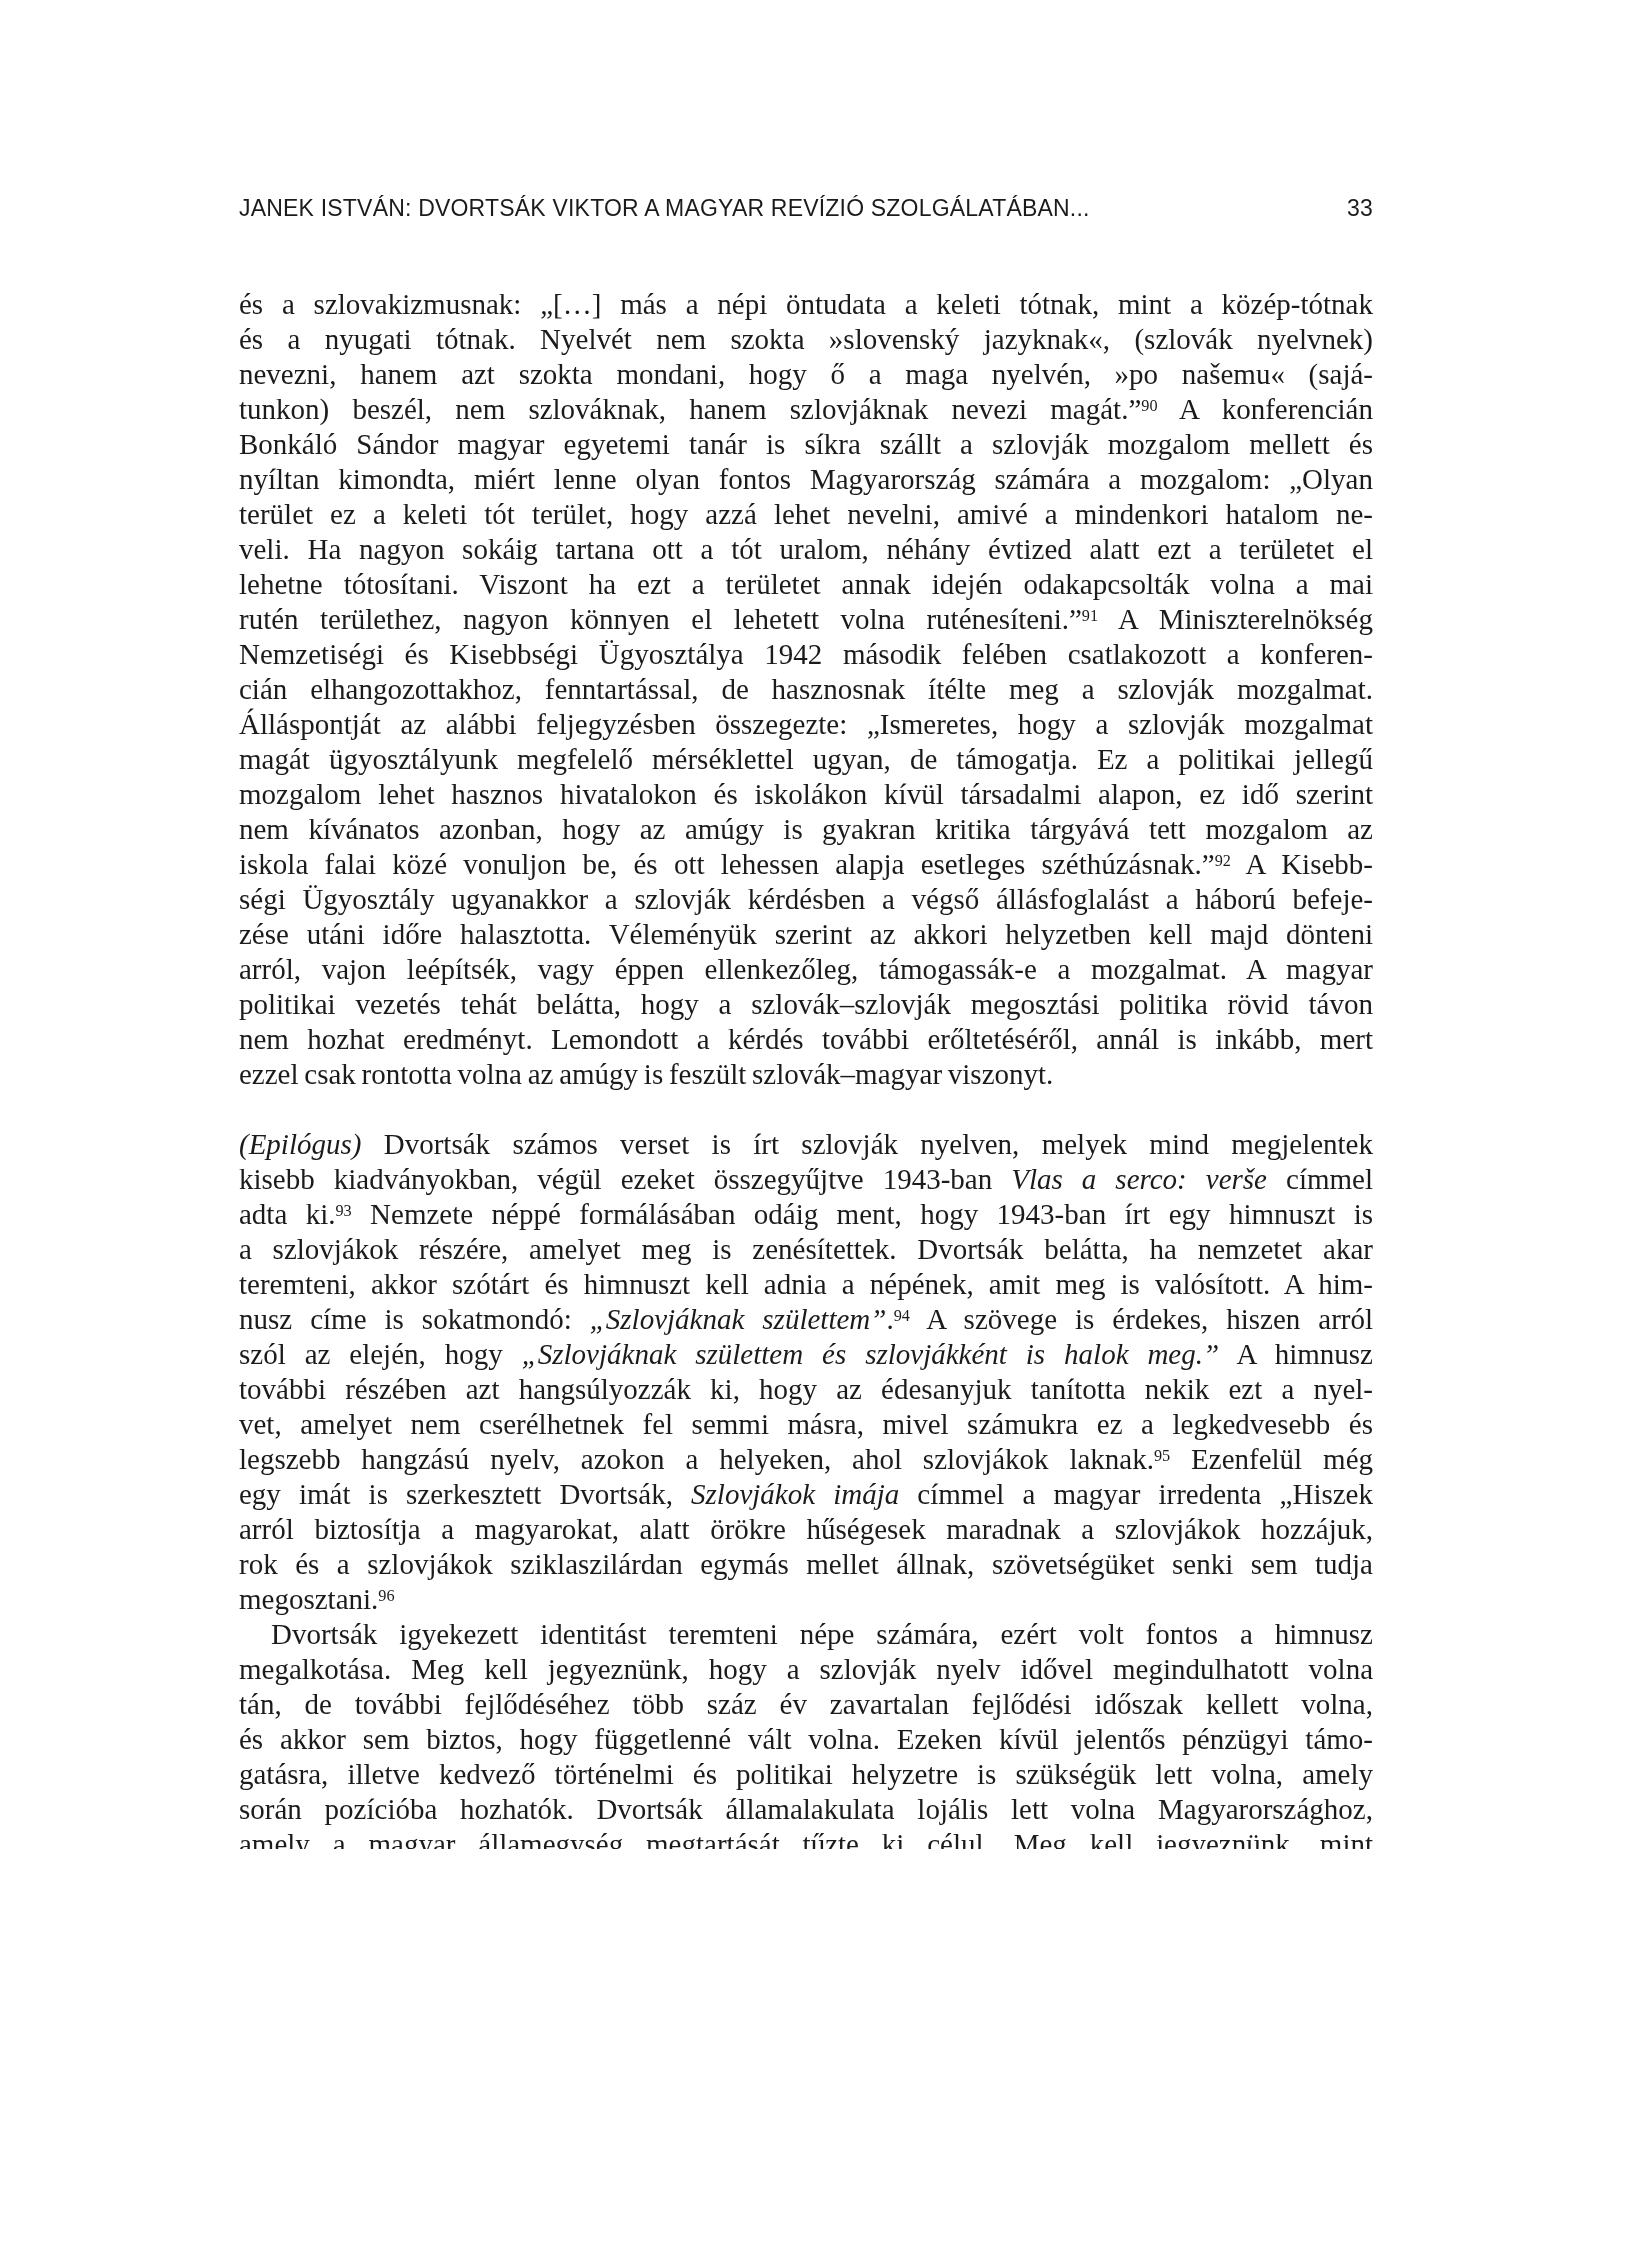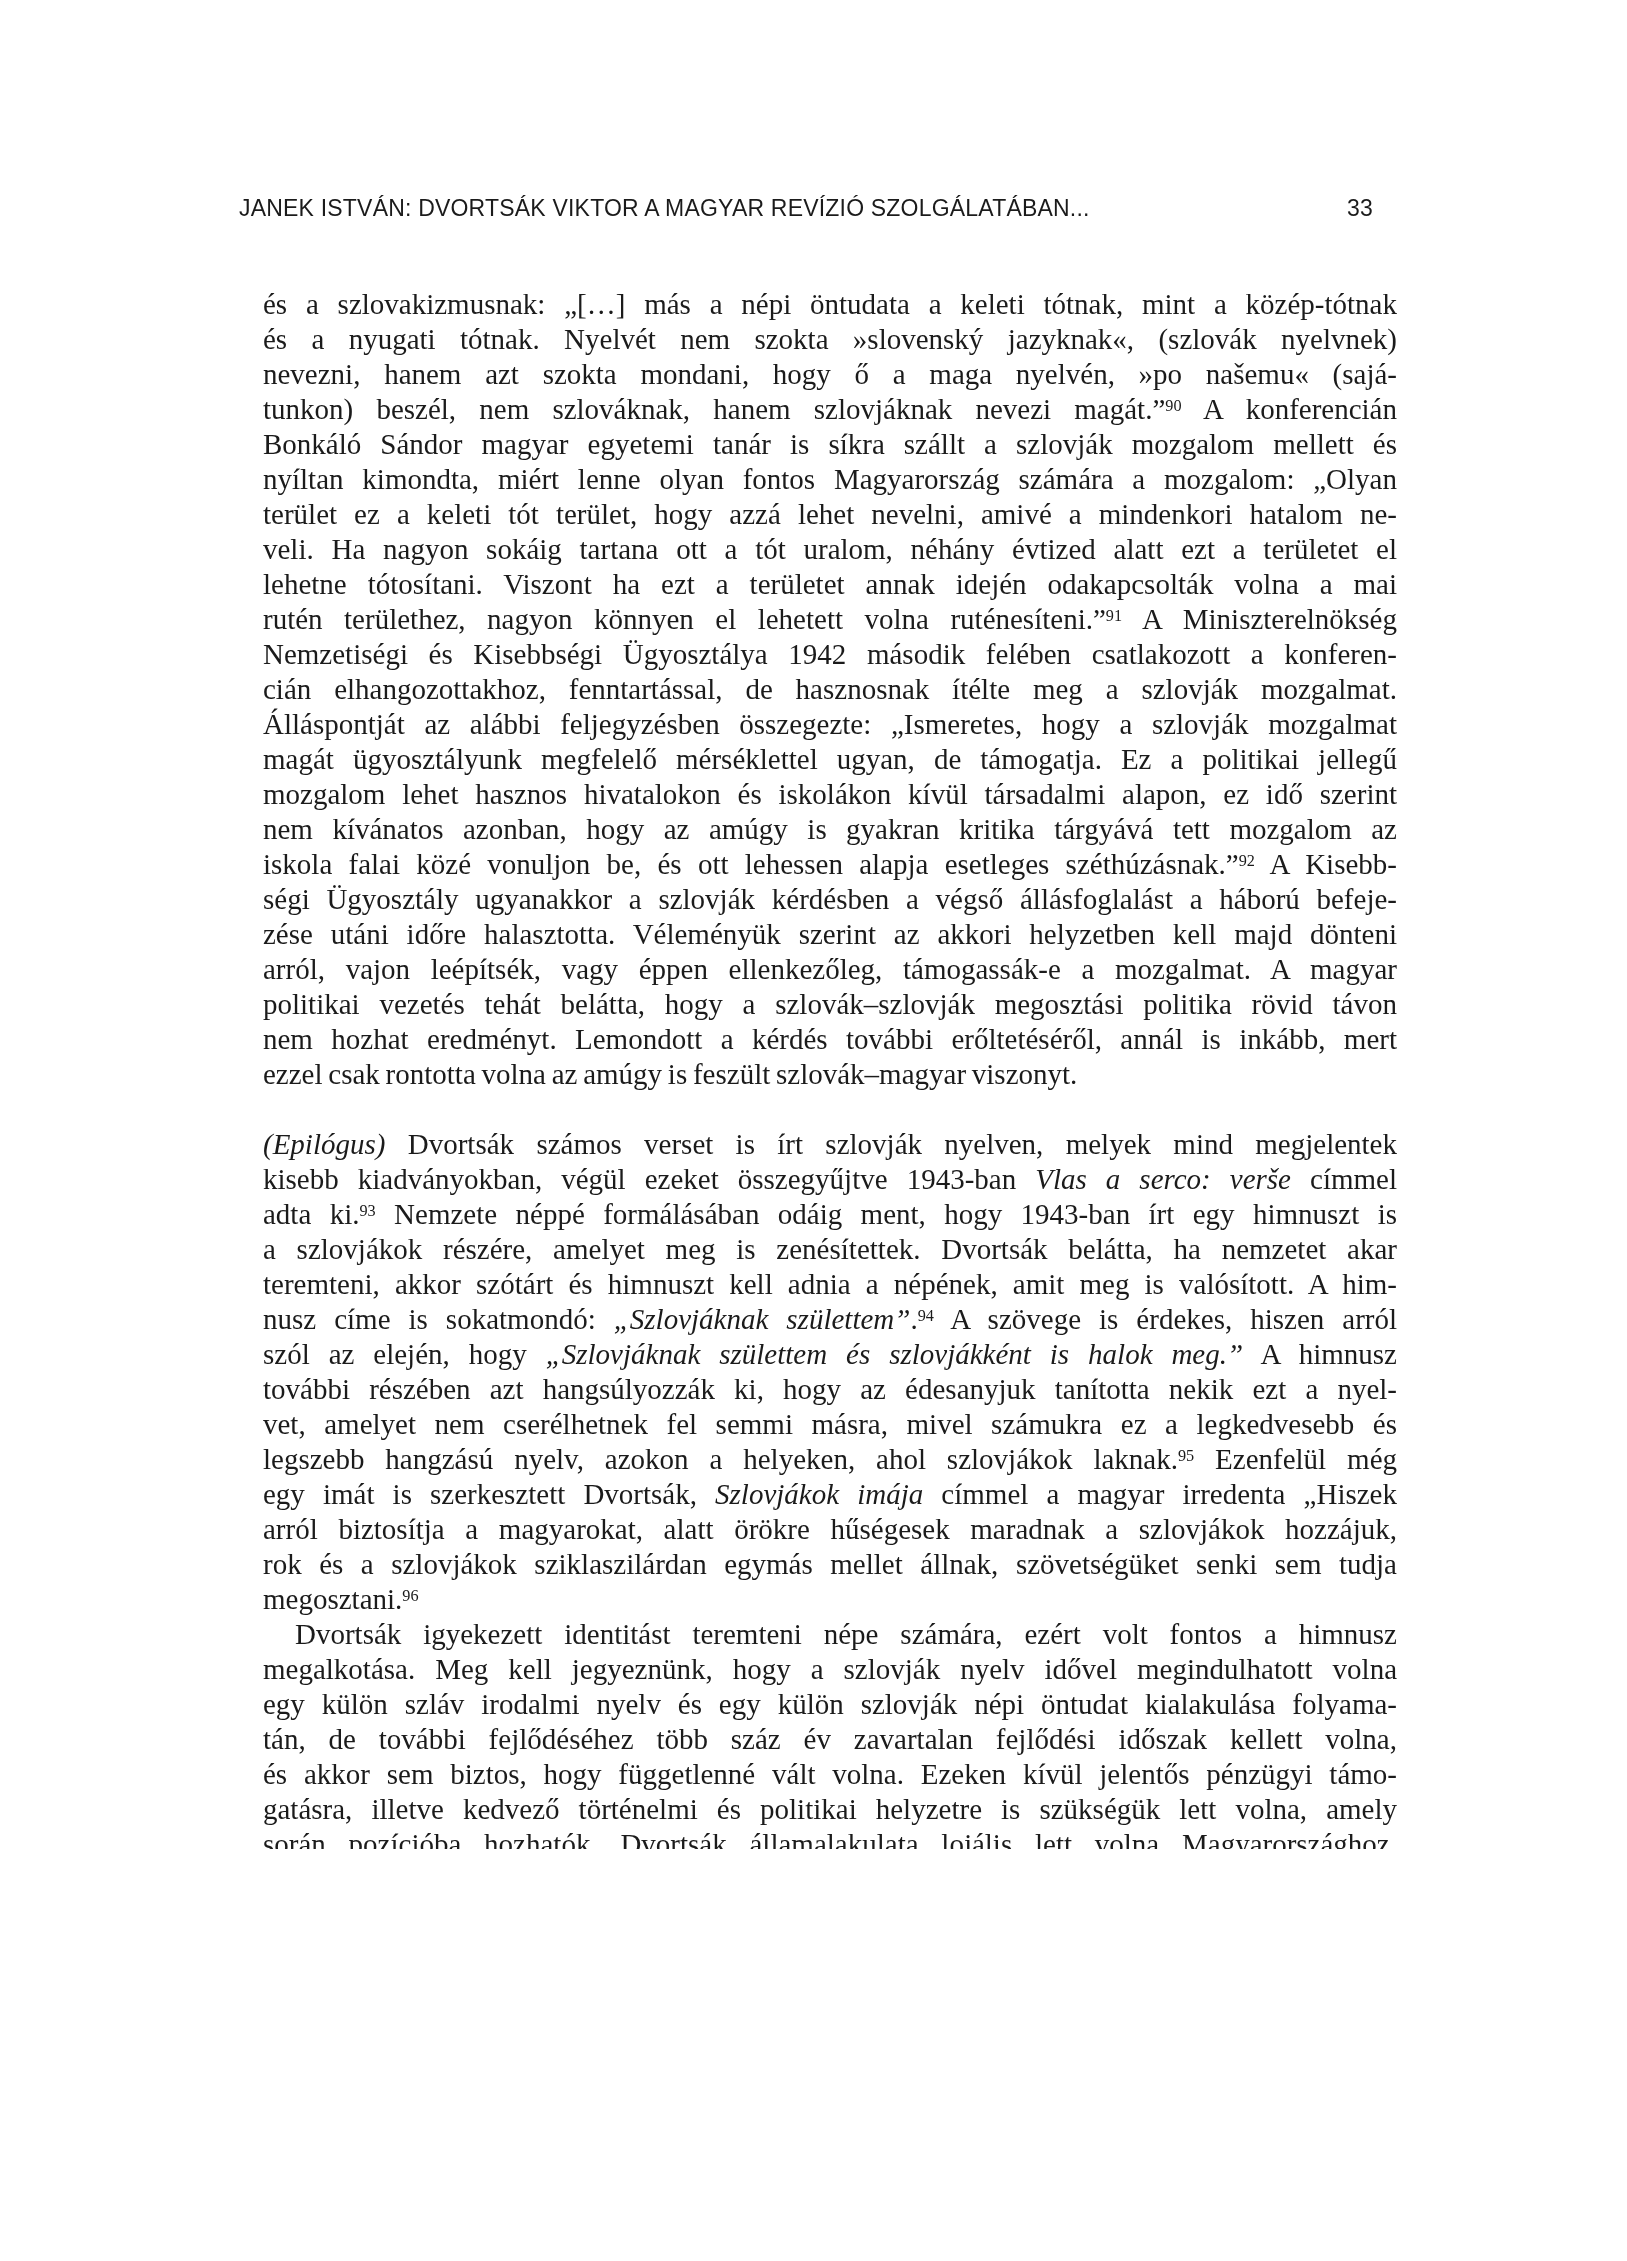--- a/index.html
+++ b/index.html
@@ -28,21 +28,20 @@
   }
   .body-text {
     position:absolute;
     left:239px;
     top:287px;
     width:1134px;
     font-family:"Liberation Serif", "DejaVu Serif", serif;
     font-size:29px;
     line-height:35px;
     word-spacing:-1.5px;
-    margin-left:24px;
   }
   .para .line {
     text-align:justify;
     text-align-last:justify;
   }
   .para .line.last { text-align-last:left; }
   .para .line.indent { text-indent:32px; }
   .para.space-before { margin-top:35px; }
   .it { font-style:italic; }
   sup {
@@ -108,21 +107,20 @@
         <div class="line"><span>vet, amelyet nem cserélhetnek fel semmi másra, mivel számukra ez a legkedvesebb és</span></div>
         <div class="line"><span>legszebb hangzású nyelv, azokon a helyeken, ahol szlovjákok laknak.</span><sup>95</sup><span> Ezenfelül még</span></div>
         <div class="line"><span>egy imát is szerkesztett Dvortsák, </span><span class="it">Szlovjákok imája</span><span> címmel a magyar irredenta „Hiszek</span></div>
         <div class="line"><span>arról biztosítja a magyarokat, alatt örökre hűségesek maradnak a szlovjákok hozzájuk,</span></div>
         <div class="line"><span>rok és a szlovjákok sziklaszilárdan egymás mellet állnak, szövetségüket senki sem tudja</span></div>
         <div class="line last"><span>megosztani.</span><sup>96</sup></div>
       </div>
       <div class="para">
         <div class="line indent"><span>Dvortsák igyekezett identitást teremteni népe számára, ezért volt fontos a himnusz</span></div>
         <div class="line"><span>megalkotása. Meg kell jegyeznünk, hogy a szlovják nyelv idővel megindulhatott volna</span></div>
-        <div class="line"><span>egy külön szláv irodalmi nyelv és egy külön szlovják népi öntudat kialakulása folyama-</span></div>
         <div class="line"><span>tán, de további fejlődéséhez több száz év zavartalan fejlődési időszak kellett volna,</span></div>
         <div class="line"><span>és akkor sem biztos, hogy függetlenné vált volna. Ezeken kívül jelentős pénzügyi támo-</span></div>
         <div class="line"><span>gatásra, illetve kedvező történelmi és politikai helyzetre is szükségük lett volna, amely</span></div>
         <div class="line"><span>során pozícióba hozhatók. Dvortsák államalakulata lojális lett volna Magyarországhoz,</span></div>
         <div class="line"><span>amely a magyar államegység megtartását tűzte ki célul. Meg kell jegyeznünk, mint</span></div>
       </div>
     </div>
 
   <div class="footer">
     <span>Valóság • 2023. május</span>

